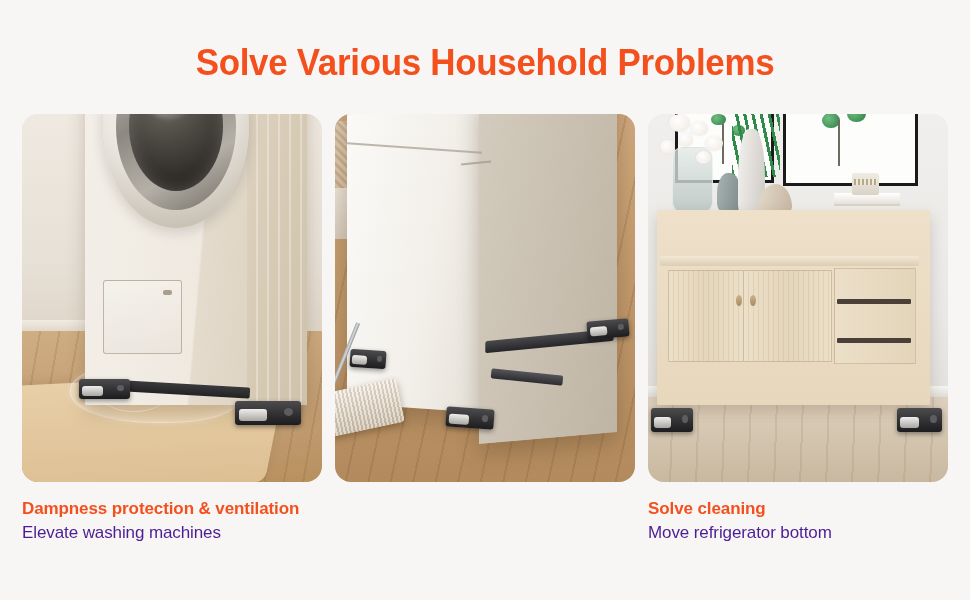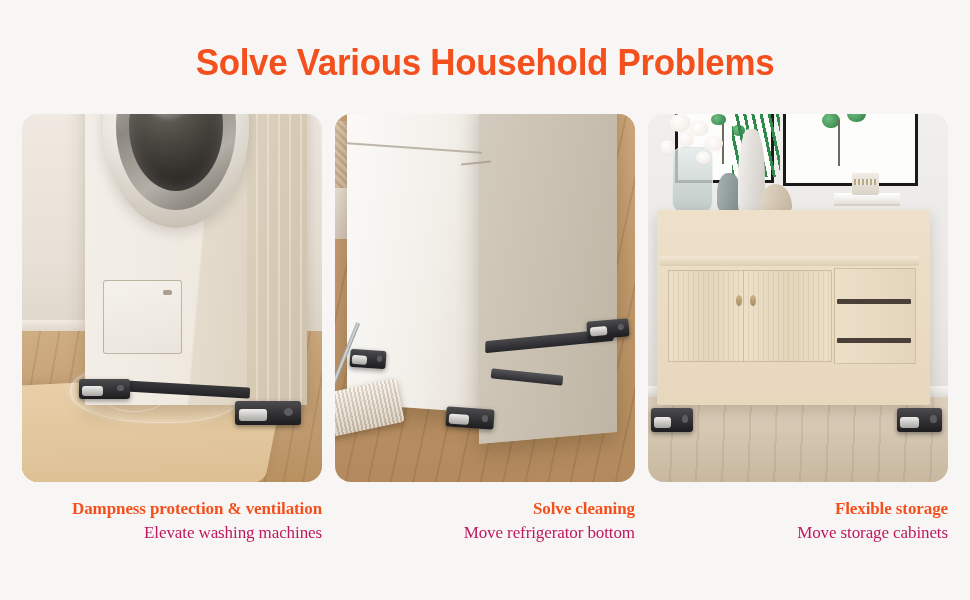--- a/index.html
+++ b/index.html
@@ -467,32 +467,31 @@
     position: absolute;
     left: 22px;
     top: 498px;
     width: 926px;
     height: 90px;
     display: flex;
     justify-content: space-between;
   }
   .caption {
     width: 300px;
-    text-align: right;
-    font-family: Liberation Serif, serif;
+    text-align: left;
   }
   .cap-head {
     color: #f4501e;
     font-size: 17px;
     font-weight: bold;
     line-height: 22px;
     letter-spacing: -0.1px;
   }
   .cap-sub {
-    color: #be185d;
+    color: #4c1d95;
     font-size: 17px;
     font-weight: normal;
     line-height: 24px;
     margin-top: 1px;
     letter-spacing: -0.1px;
   }
 </style>
 </head>
 <body>
 
@@ -624,19 +623,15 @@
 
   <div class="captions">
     <div class="caption">
       <div class="cap-head">Dampness protection &amp; ventilation</div>
       <div class="cap-sub">Elevate washing machines</div>
     </div>
     <div class="caption">
       <div class="cap-head">Solve cleaning</div>
       <div class="cap-sub">Move refrigerator bottom</div>
     </div>
-    <div class="caption">
-      <div class="cap-head">Flexible storage</div>
-      <div class="cap-sub">Move storage cabinets</div>
-    </div>
   </div>
 
 </div>
 
 </body></html>

